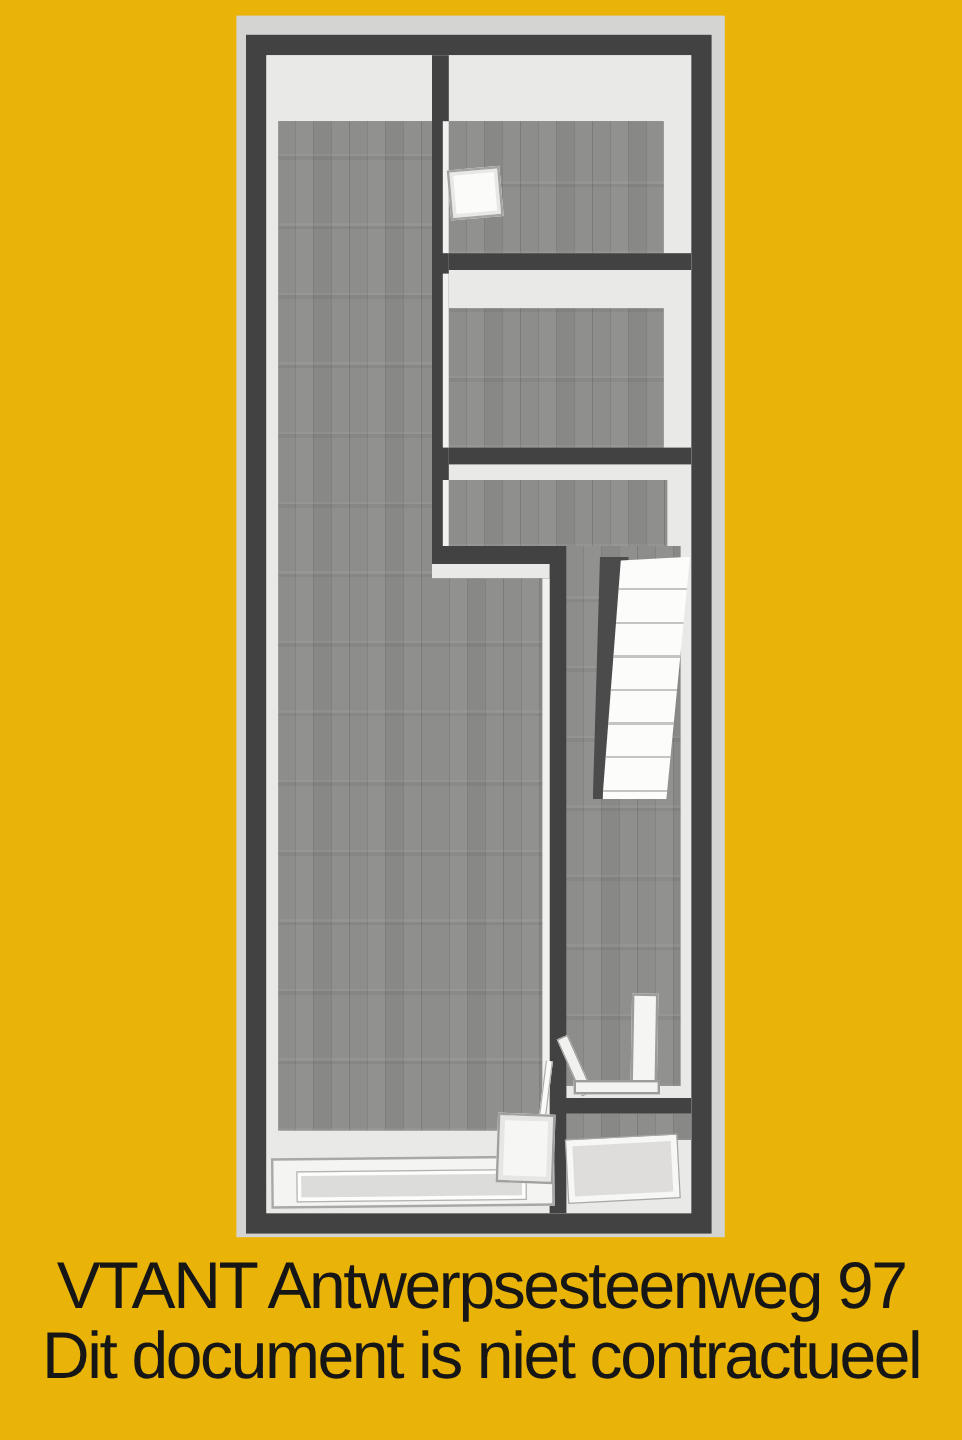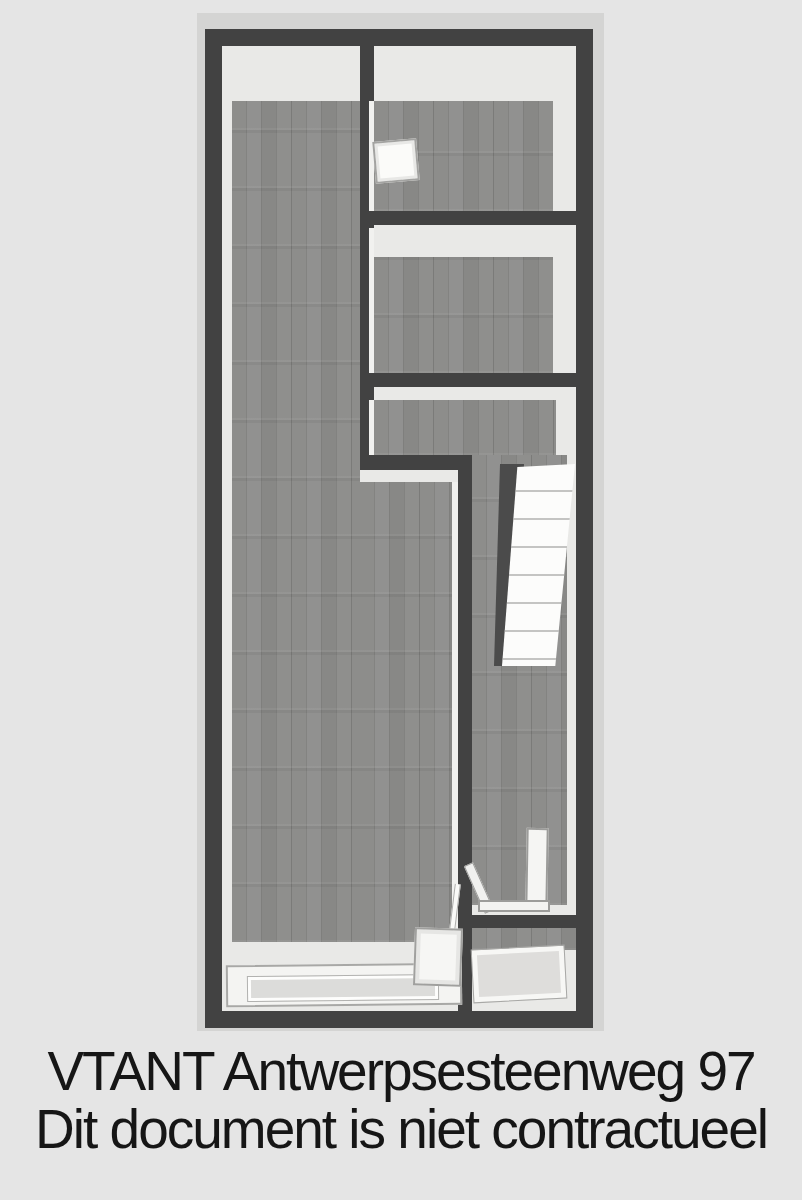--- a/index.html
+++ b/index.html
@@ -1,16 +1,16 @@
 <!DOCTYPE html>
 <html><head>
 <meta charset="utf-8">
 <style>
   html,body{margin:0;padding:0;background:#ffffff;}
-  .page{position:relative;width:802px;height:1200px;background:#e5e5e5;overflow:hidden;
+  .page{position:relative;width:802px;height:1200px;background:#eab308;overflow:hidden;
         font-family:"Liberation Sans",sans-serif;}
   
   .plan{position:absolute;left:197px;top:13px;width:407px;height:1018px;background:#d4d4d3;}
   .outer-wall{position:absolute;left:8px;top:16px;width:388px;height:999px;
               border:17px solid #424242;box-sizing:border-box;}
   .interior{position:absolute;left:25px;top:33px;width:354px;height:965px;background:#e9e9e7;}
   .wall{position:absolute;background:#424242;}
   .wood{position:absolute;background-color:#898987;
     background-image:
       repeating-linear-gradient(0deg, rgba(255,255,255,0.05) 0 2px, rgba(0,0,0,0) 2px 55px, rgba(0,0,0,0.05) 55px 58px),

